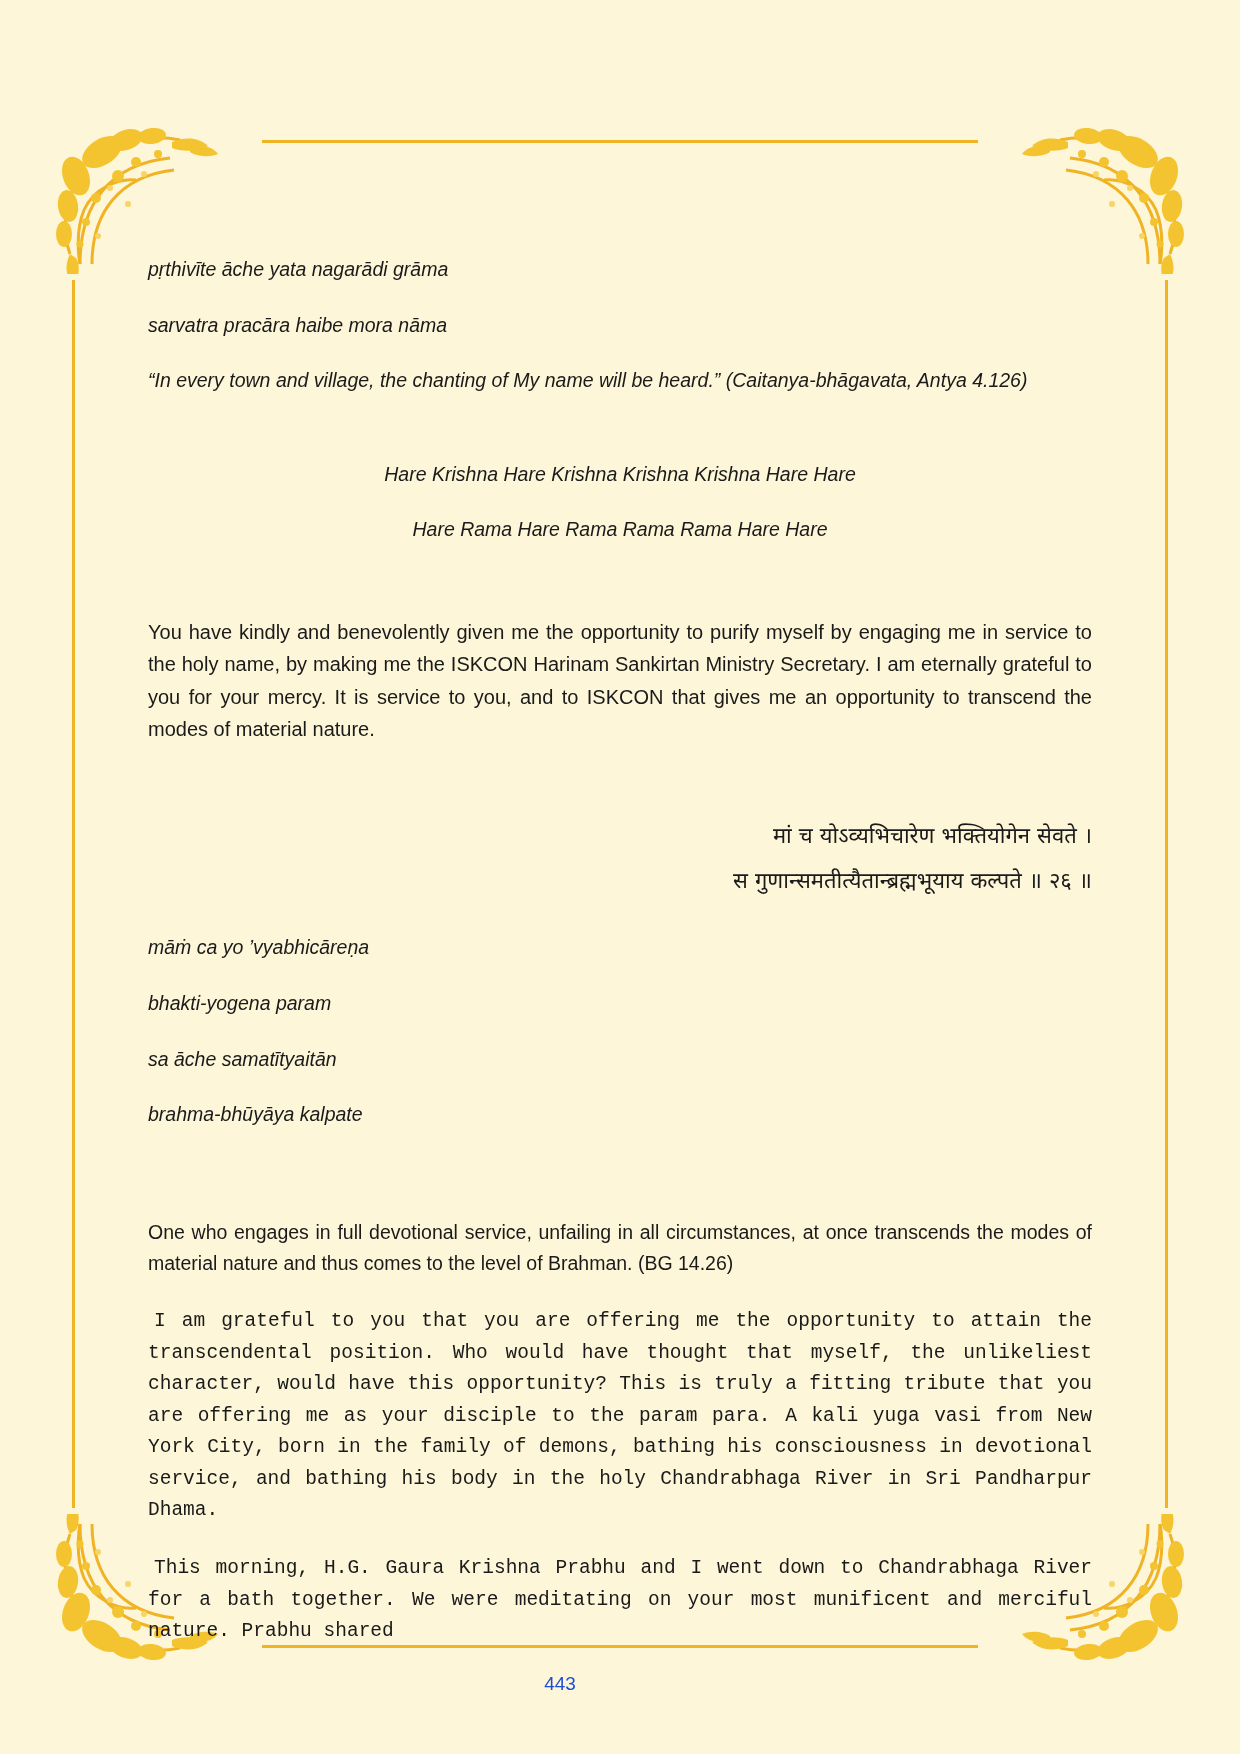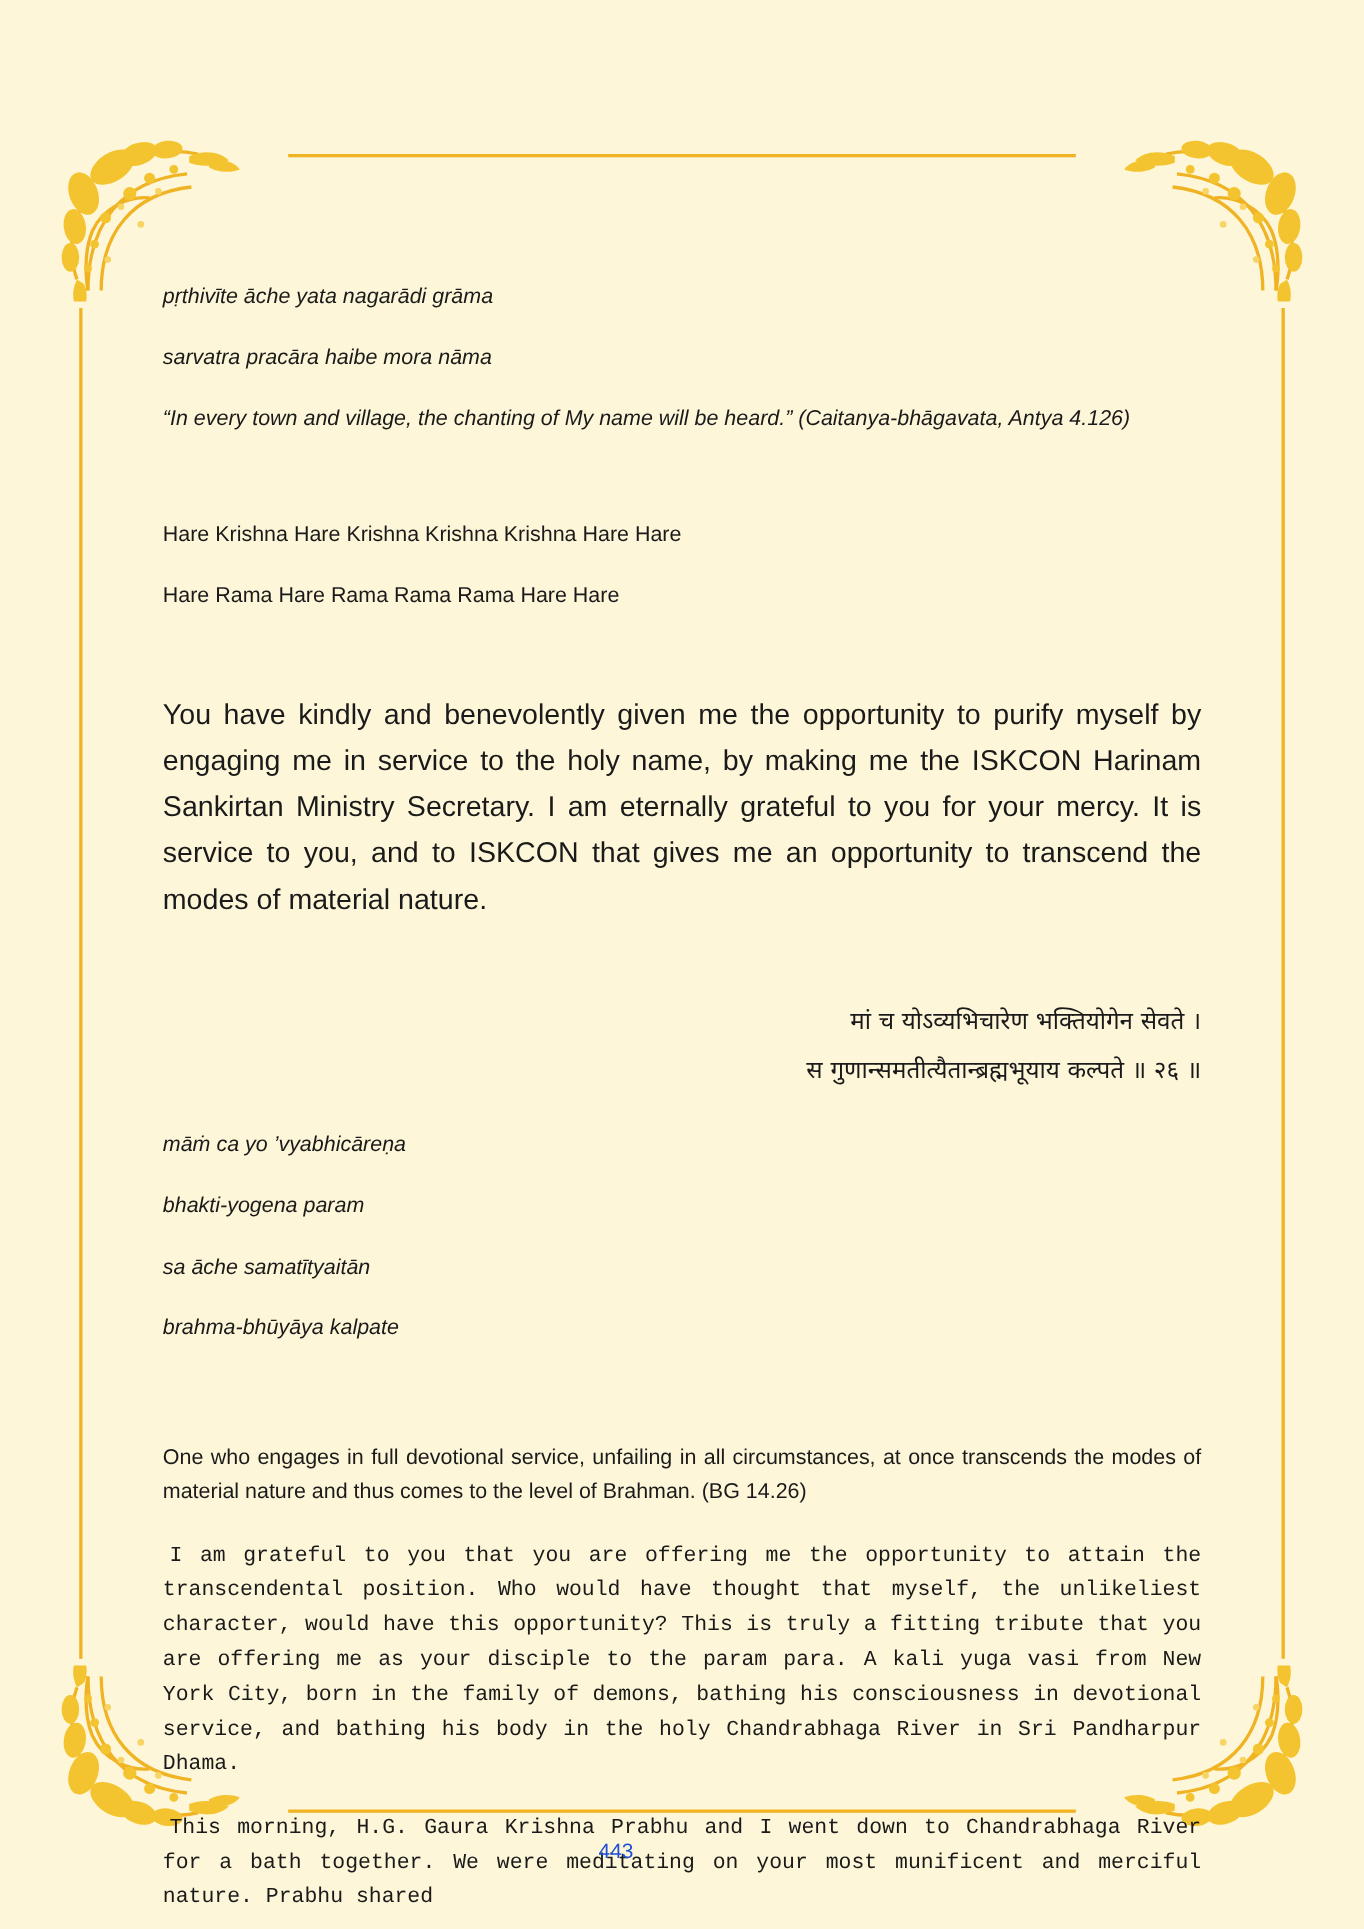--- a/index.html
+++ b/index.html
@@ -78,34 +78,36 @@
     line-height: 1.62;
   }
 
   .verse-line {
     font-style: italic;
     margin-bottom: 24px;
   }
   .quote-ital {
     font-style: italic;
     text-align: justify;
-    margin-bottom: 12px;
+    margin-bottom: 0;
   }
   .gap-lg { height: 62px; }
   .gap-md { height: 46px; }
   .gap-sm { height: 26px; }
   .gap-xl { height: 72px; }
 
   .mantra {
+    font-style: italic;
     margin-bottom: 24px;
+    text-align: center;
   }
 
   .body-para {
     text-align: justify;
-    font-size: 26px;
+    font-size: 20px;
     line-height: 1.62;
   }
 
   .devanagari {
     font-family: "DejaVu Sans", sans-serif;
     font-size: 22px;
     line-height: 1.75;
     margin-bottom: 6px;
     text-align: right;
   }

